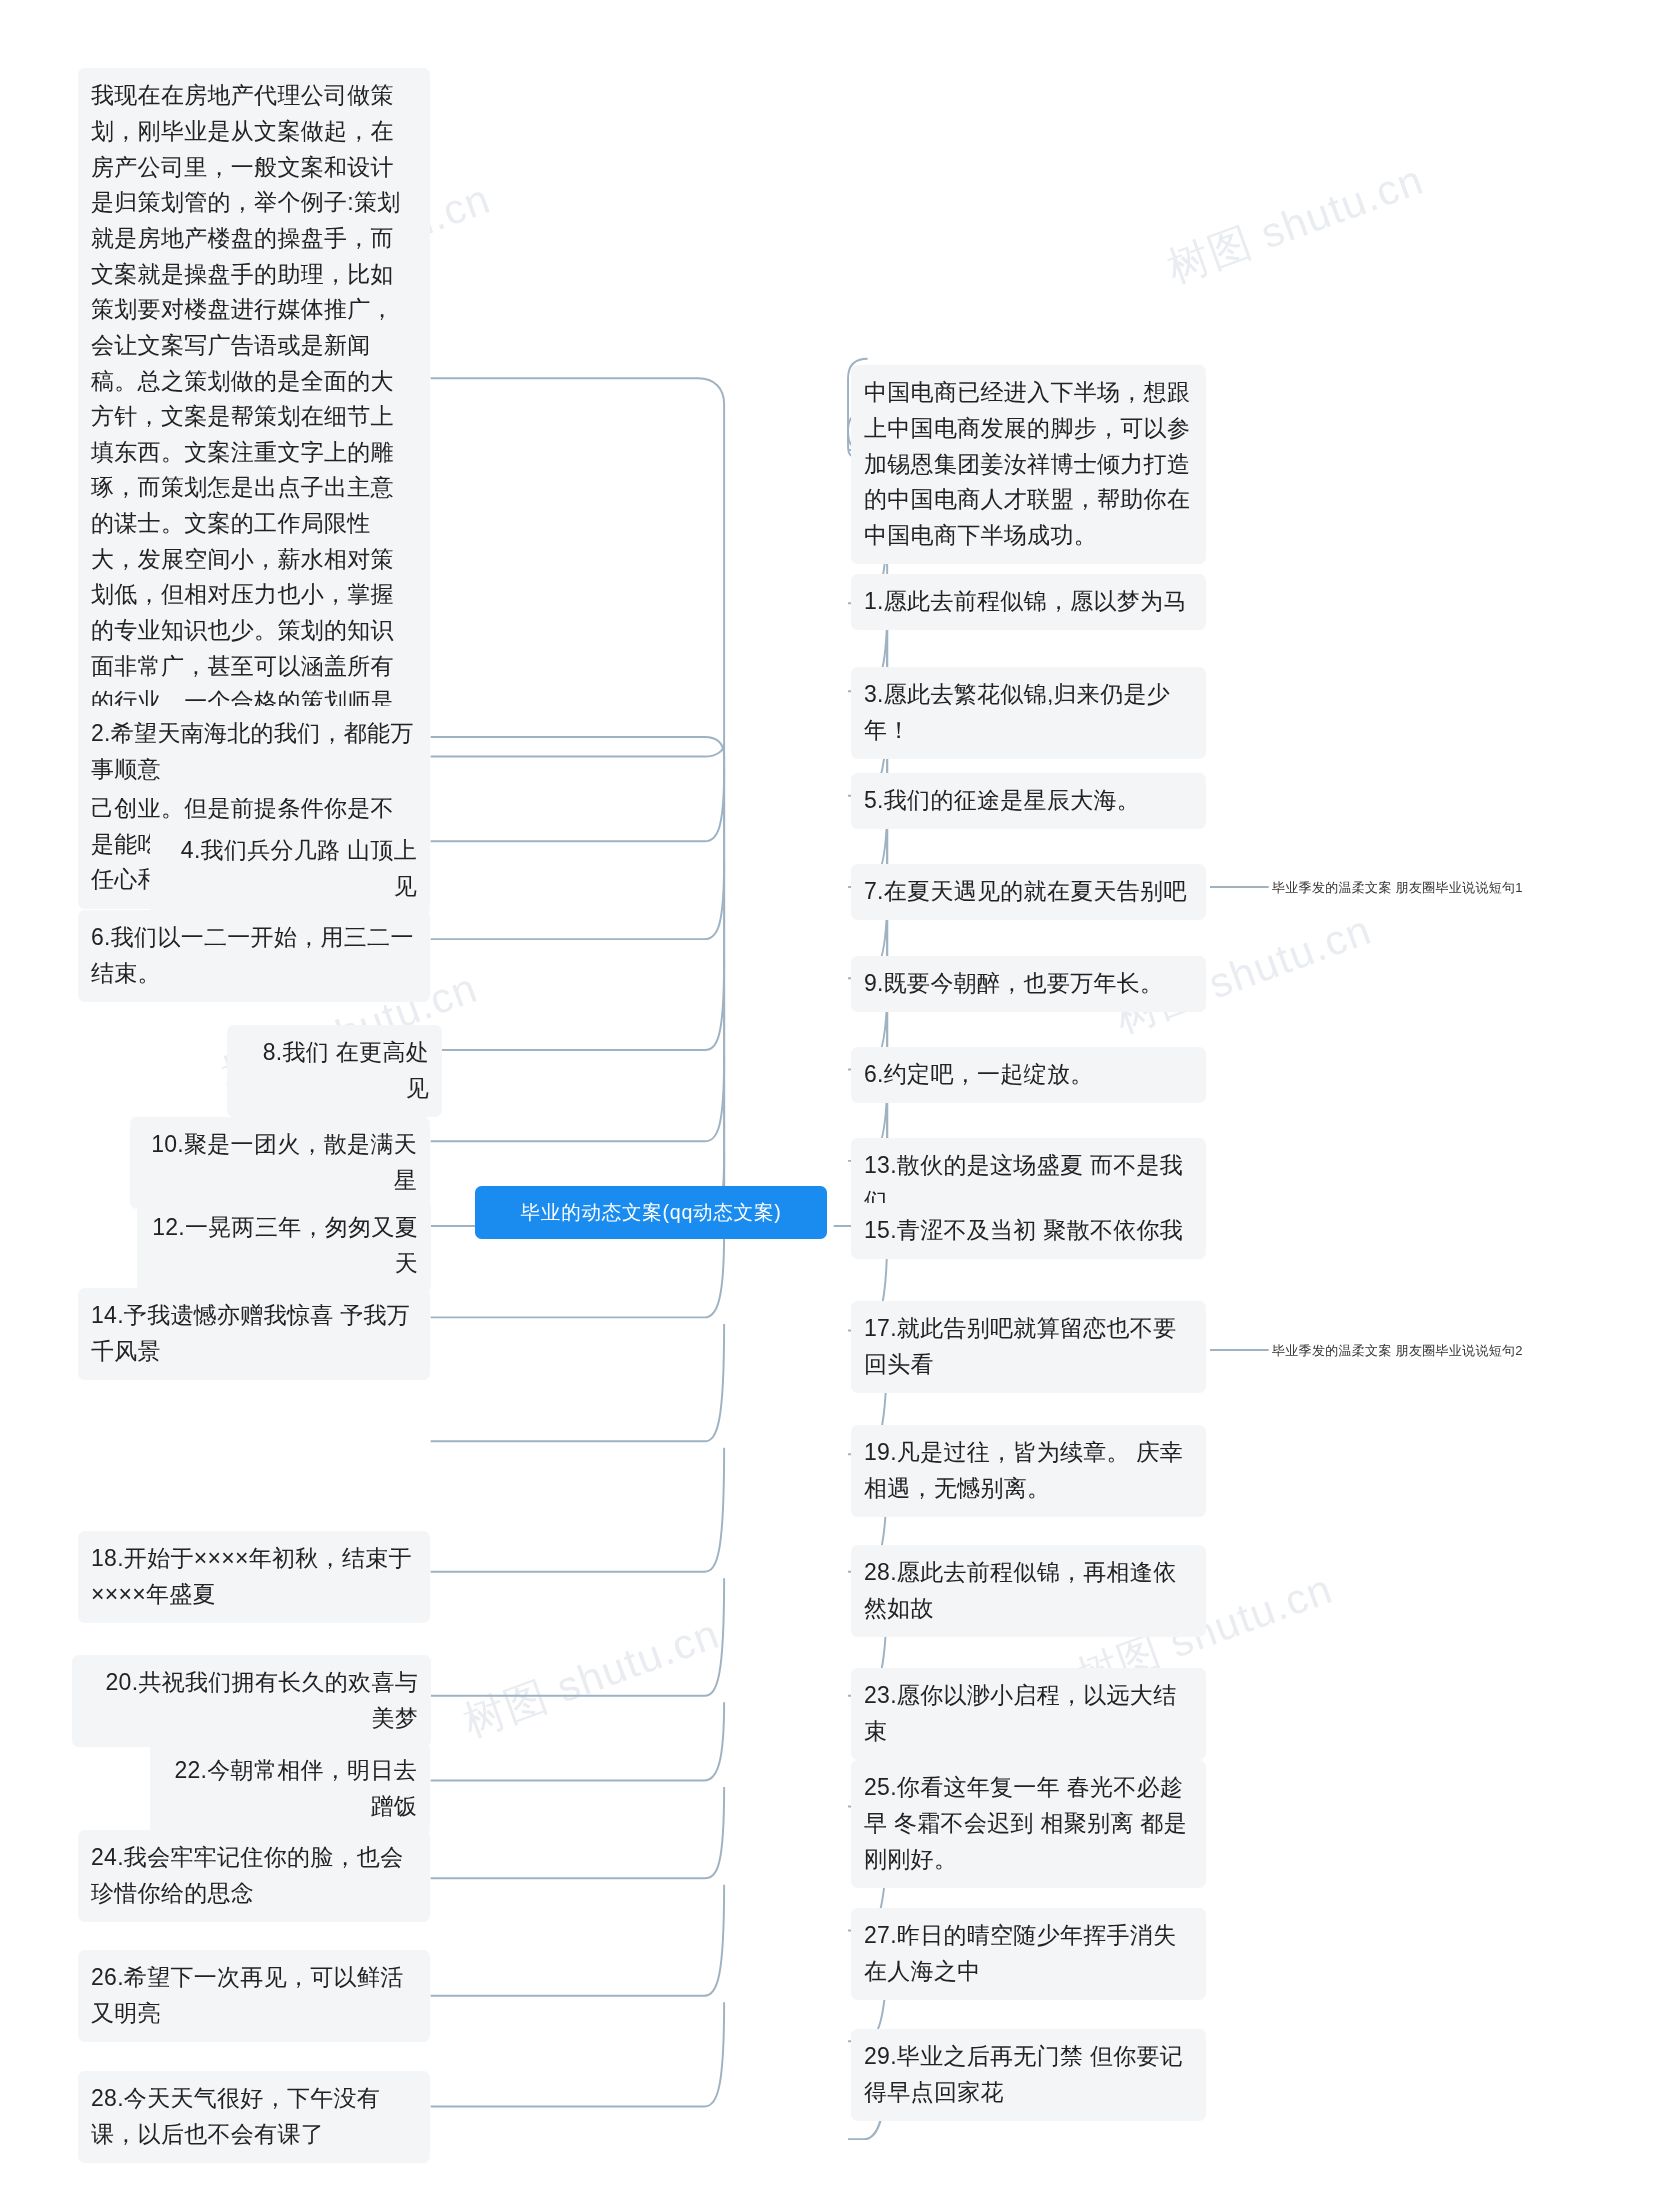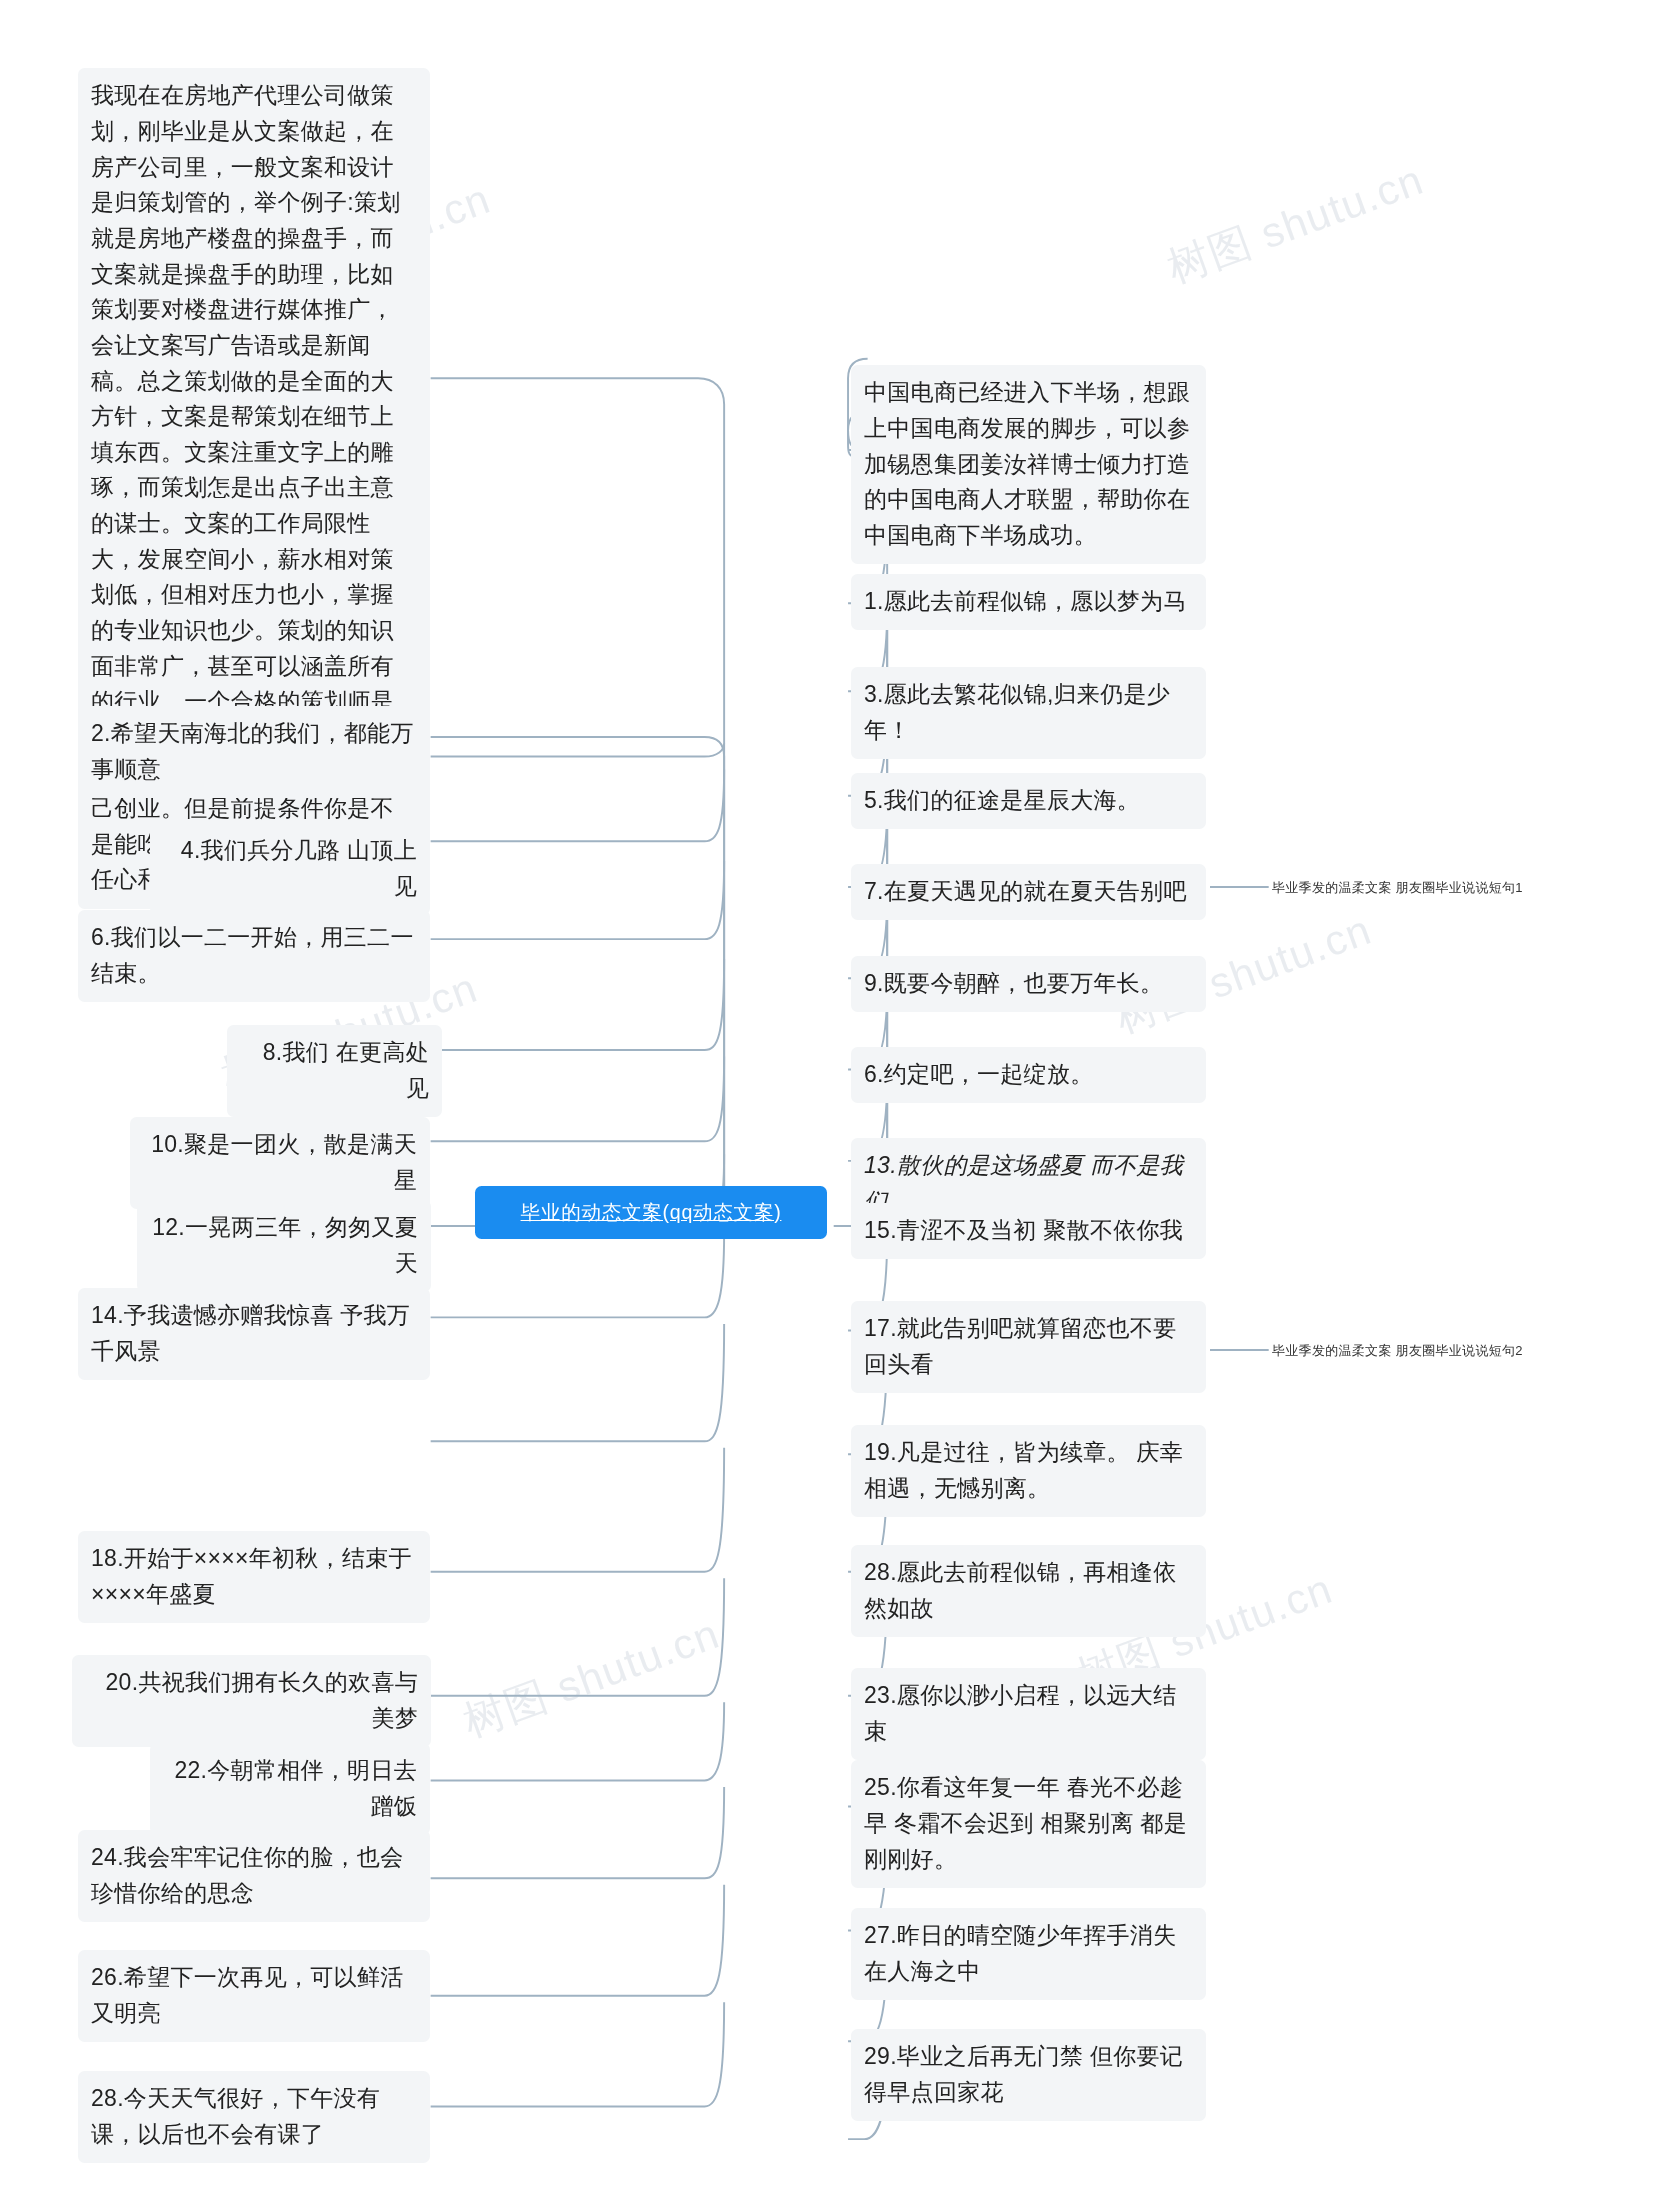--- a/index.html
+++ b/index.html
@@ -144,21 +144,21 @@
       <path d="M 1360 2970 C 1360 3100 1345 3130 1325 3130 L 1300 3130"></path>
       <path d="M 1360 3140 C 1360 3250 1345 3280 1325 3280 L 1300 3280"></path>
 
       <path d="M 1855 1360 L 1945 1360"></path>
       <path d="M 1855 2070 L 1945 2070"></path>
     </g>
   </svg>
 
   <div class="canvas">
 
-    <div class="root-node" style="left:475px; top:1186px; width:352px;text-decoration:underline;">毕业的动态文案(qq动态文案)</div>
+    <div class="root-node" style="left:475px; top:1186px; width:352px;">毕业的动态文案(qq动态文案)</div>
 
     <div class="node left" style="left:78px; top:68px; width:352px;">我现在在房地产代理公司做策划，刚毕业是从文案做起，在房产公司里，一般文案和设计是归策划管的，举个例子:策划就是房地产楼盘的操盘手，而文案就是操盘手的助理，比如策划要对楼盘进行媒体推广，会让文案写广告语或是新闻稿。总之策划做的是全面的大方针，文案是帮策划在细节上填东西。文案注重文字上的雕琢，而策划怎是出点子出主意的谋士。文案的工作局限性大，发展空间小，薪水相对策划低，但相对压力也小，掌握的专业知识也少。策划的知识面非常广，甚至可以涵盖所有的行业。一个合格的策划师是能适应任何企业的，策划的精髓在各领域是相通的。包括自己创业。但是前提条件你是不是能吃苦，是不是有理想有责任心和事业心。</div>
 
     <div class="node left" style="left:78px; top:706px; width:352px;">2.希望天南海北的我们，都能万事顺意</div>
 
     <div class="node left ralign" style="left:150px; top:823px; width:280px;">4.我们兵分几路 山顶上见</div>
 
     <div class="node left" style="left:78px; top:910px; width:352px;">6.我们以一二一开始，用三二一结束。</div>
 
     <div class="node left ralign" style="left:227px; top:1025px; width:215px;">8.我们 在更高处见</div>
@@ -190,21 +190,21 @@
 
     <div class="node right" style="left:851px; top:773px; width:355px;">5.我们的征途是星辰大海。</div>
 
     <div class="node right" style="left:851px; top:864px; width:355px;">7.在夏天遇见的就在夏天告别吧</div>
     <div class="leaf-label" style="left:1272px; top:879px;">毕业季发的温柔文案 朋友圈毕业说说短句1</div>
 
     <div class="node right" style="left:851px; top:956px; width:355px;">9.既要今朝醉，也要万年长。</div>
 
     <div class="node right" style="left:851px; top:1047px; width:355px;">6.约定吧，一起绽放。</div>
 
-    <div class="node right" style="left:851px; top:1138px; width:355px;font-style:italic;">13.散伙的是这场盛夏 而不是我们</div>
+    <div class="node right" style="left:851px; top:1138px; width:355px;">13.散伙的是这场盛夏 而不是我们</div>
 
     <div class="node right" style="left:851px; top:1203px; width:355px;">15.青涩不及当初 聚散不依你我</div>
 
     <div class="node right" style="left:851px; top:1301px; width:355px;">17.就此告别吧就算留恋也不要回头看</div>
     <div class="leaf-label" style="left:1272px; top:1342px;">毕业季发的温柔文案 朋友圈毕业说说短句2</div>
 
     <div class="node right" style="left:851px; top:1425px; width:355px;">19.凡是过往，皆为续章。 庆幸相遇，无憾别离。</div>
 
     <div class="node right" style="left:851px; top:1545px; width:355px;">28.愿此去前程似锦，再相逢依然如故</div>
 

